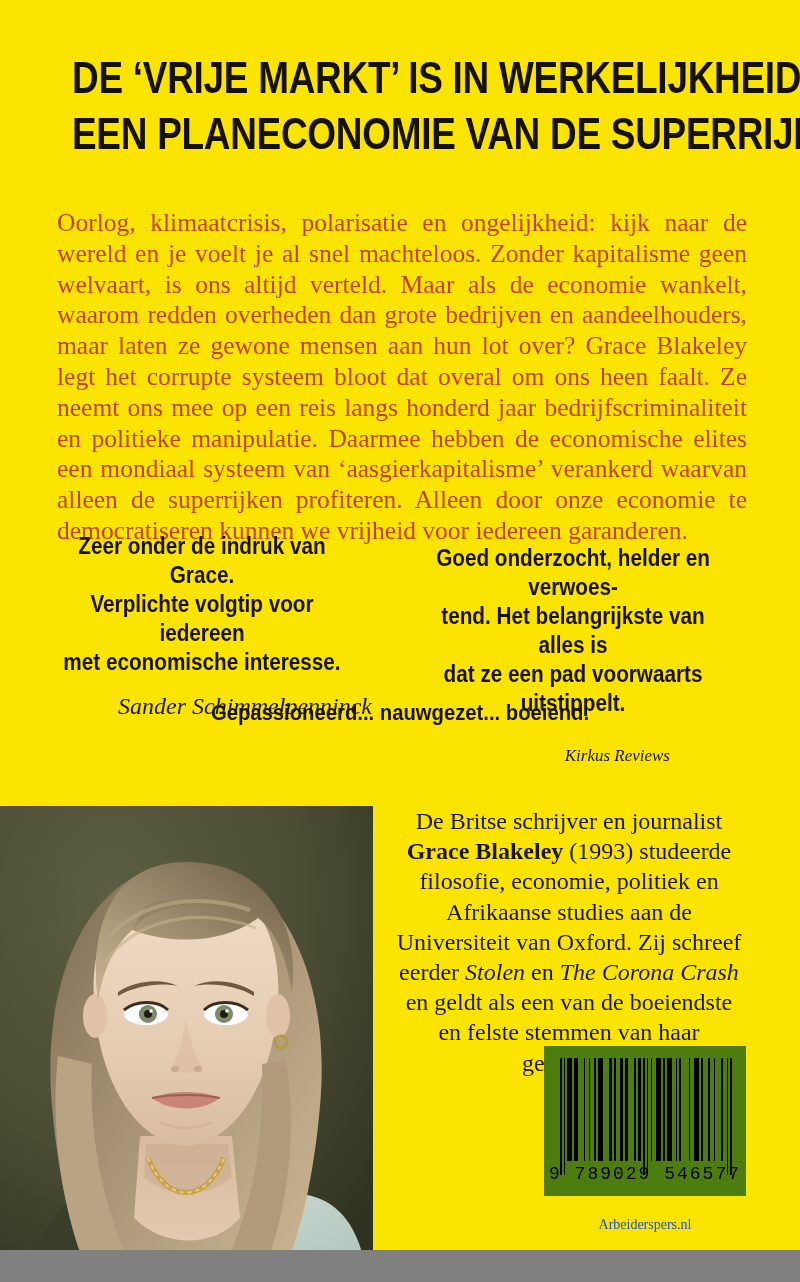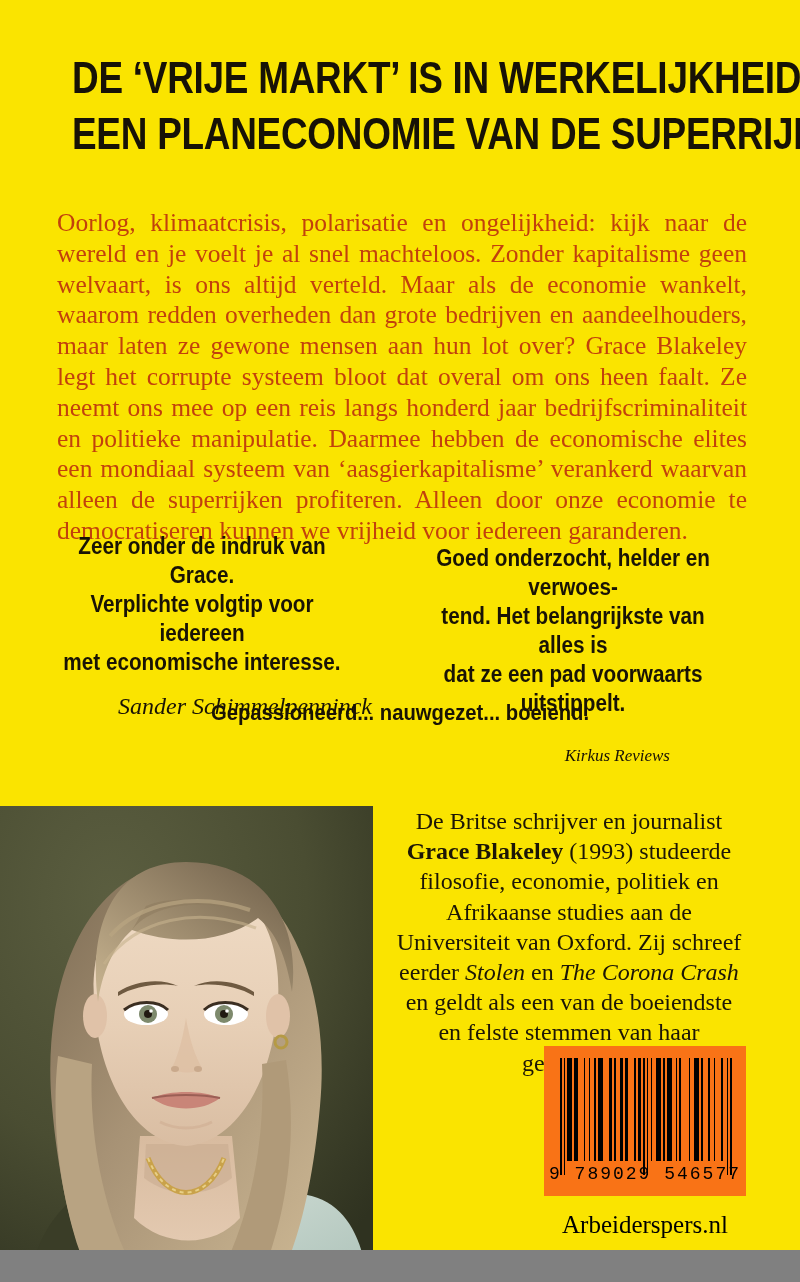--- a/index.html
+++ b/index.html
@@ -107,21 +107,21 @@
   .bio b { font-weight: 700; }
   .bio i { font-style: italic; }
 
   
   .barcode-box {
     position: absolute;
     left: 544px;
     top: 1046px;
     width: 202px;
     height: 150px;
-    background: #f97316;
+    background: #4d7c0f;
   }
   .barcode-bars {
     position: absolute;
     left: 16px;
     top: 12px;
     width: 172px;
     height: 103px;
   }
   .barcode-bars i {
     position: absolute;
@@ -143,23 +143,23 @@
   }
 
   
   .publisher {
     position: absolute;
     left: 520px;
     top: 1212px;
     width: 250px;
     text-align: center;
     font-family: "Liberation Serif", "DejaVu Serif", serif;
-    font-size: 25px;
+    font-size: 14px;
     line-height: 26px;
-    color: #000000;
+    color: #1d4ed8;
   }
   .publisher a { color: inherit; text-decoration: none; display: block; }
 </style>
 </head>
 <body>
 
 <div id="cover">
 
   <div class="headline">
     <span class="hl-line">DE ‘VRIJE MARKT’ IS IN WERKELIJKHEID</span>

